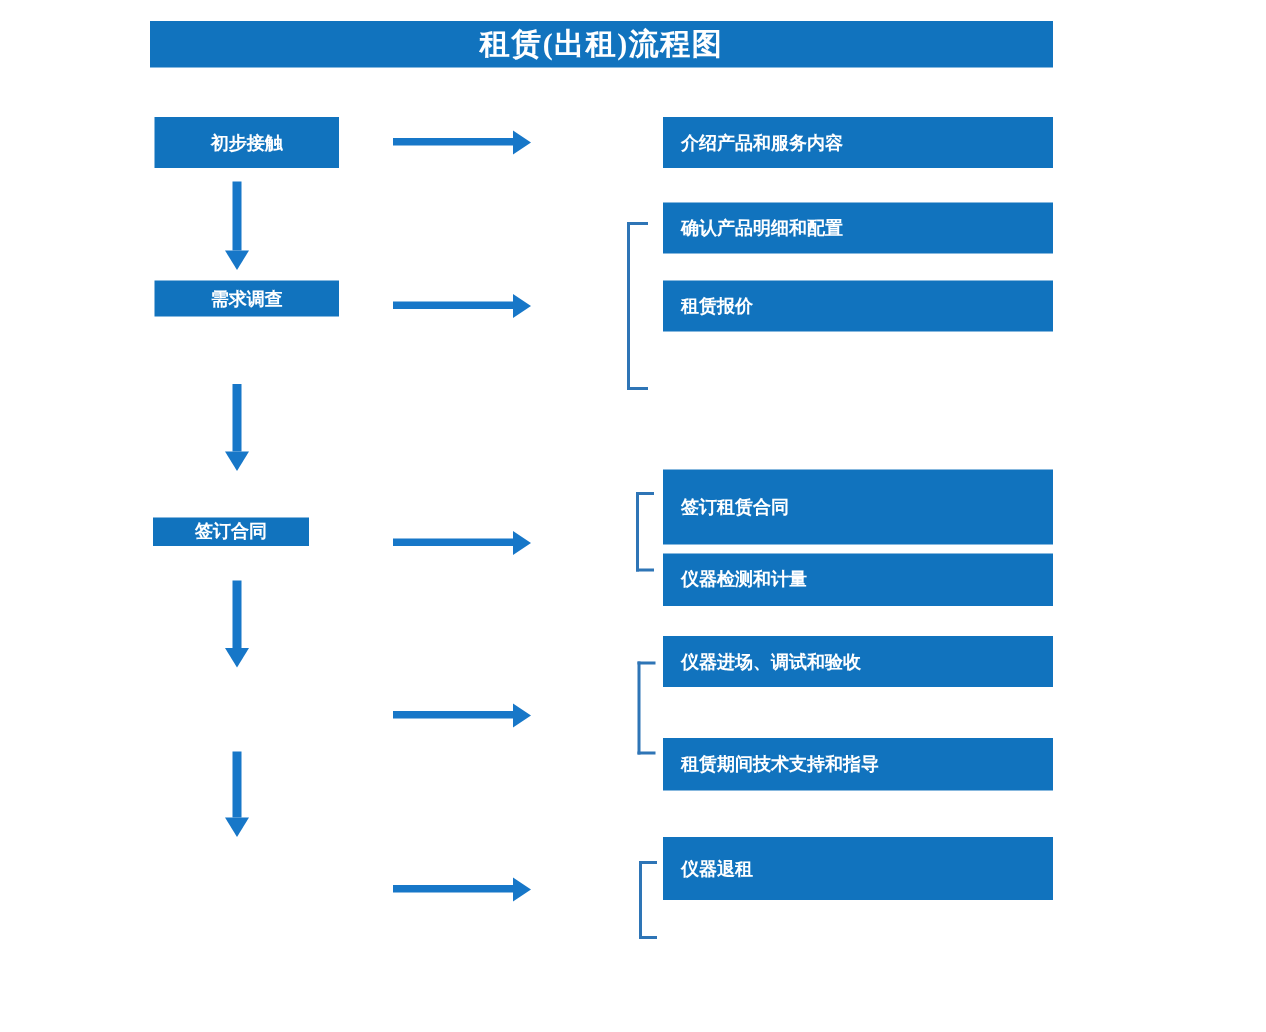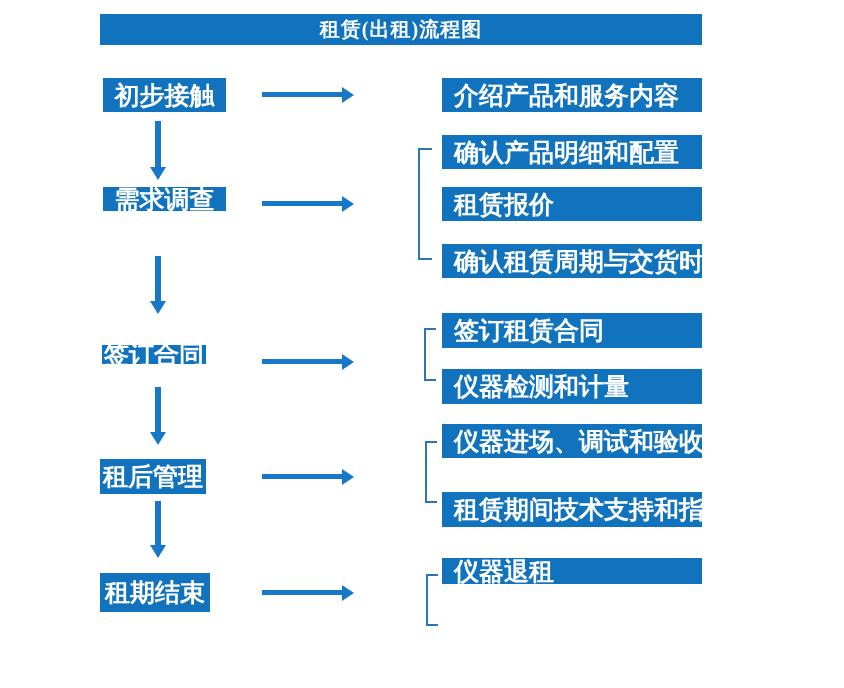--- a/index.html
+++ b/index.html
@@ -21,21 +21,21 @@
     font-weight: bold;
     font-size: 20px;
     display: flex; align-items: center; justify-content: center;
     letter-spacing: 1px;
   }
   .box {
     position: absolute;
     background: var(--box-blue, #1173BE);
     color: var(--text-white, #ffffff);
     font-weight: bold;
-    font-size: 25px;
+    font-size: 12px;
     display: flex; align-items: center;
     box-sizing: border-box;
     white-space: nowrap;
   }
   .left-box { justify-content: center; }
   .right-box {
     left: 442px; width: 260px;
     justify-content: flex-start;
     padding-left: 12px;
   }
@@ -78,22 +78,20 @@
 
 <div class="canvas">
 
   <div class="title-bar">
     <span>租赁(出租)流程图</span>
   </div>
 
   <div class="box left-box" style="left:103px; top:78px;  width:123px; height:34px">初步接触</div>
   <div class="box left-box" style="left:103px; top:187px; width:123px; height:24px">需求调查</div>
   <div class="box left-box" style="left:102px; top:345px; width:104px; height:19px">签订合同</div>
-  <div class="box left-box" style="left:100px; top:459px; width:106px; height:35px">租后管理</div>
-  <div class="box left-box" style="left:100px; top:573px; width:110px; height:39px">租期结束</div>
 
   <div class="v-arrow" style="left:149px; top:121px; height:59px">
     <div class="shaft"></div>
     <div class="head"></div>
   </div>
   <div class="v-arrow" style="left:149px; top:256px; height:58px">
     <div class="shaft"></div>
     <div class="head"></div>
   </div>
   <div class="v-arrow" style="left:149px; top:387px; height:58px">
@@ -127,20 +125,19 @@
   </div>
 
   <div class="bracket" style="left:418px; top:148px; width:14px; height:112px"></div>
   <div class="bracket" style="left:424px; top:328px; width:12px; height:53px"></div>
   <div class="bracket" style="left:425px; top:441px; width:12px; height:62px"></div>
   <div class="bracket" style="left:426px; top:574px; width:12px; height:52px"></div>
 
   <div class="box right-box" style="top:135px; height:34px">确认产品明细和配置</div>
   <div class="box right-box" style="top:78px;  height:34px">介绍产品和服务内容</div>
   <div class="box right-box" style="top:187px; height:34px">租赁报价</div>
-  <div class="box right-box" style="top:244px; height:34px">确认租赁周期与交货时间</div>
-  <div class="box right-box" style="top:313px; height:35px">签订租赁合同</div>
+  <div class="box right-box" style="top:313px; height:50px">签订租赁合同</div>
   <div class="box right-box" style="top:369px; height:35px">仪器检测和计量</div>
   <div class="box right-box" style="top:424px; height:34px">仪器进场、调试和验收</div>
   <div class="box right-box" style="top:492px; height:35px">租赁期间技术支持和指导</div>
-  <div class="box right-box" style="top:558px; height:26px">仪器退租</div>
+  <div class="box right-box" style="top:558px; height:42px">仪器退租</div>
 
 </div>
 
 </body></html>

